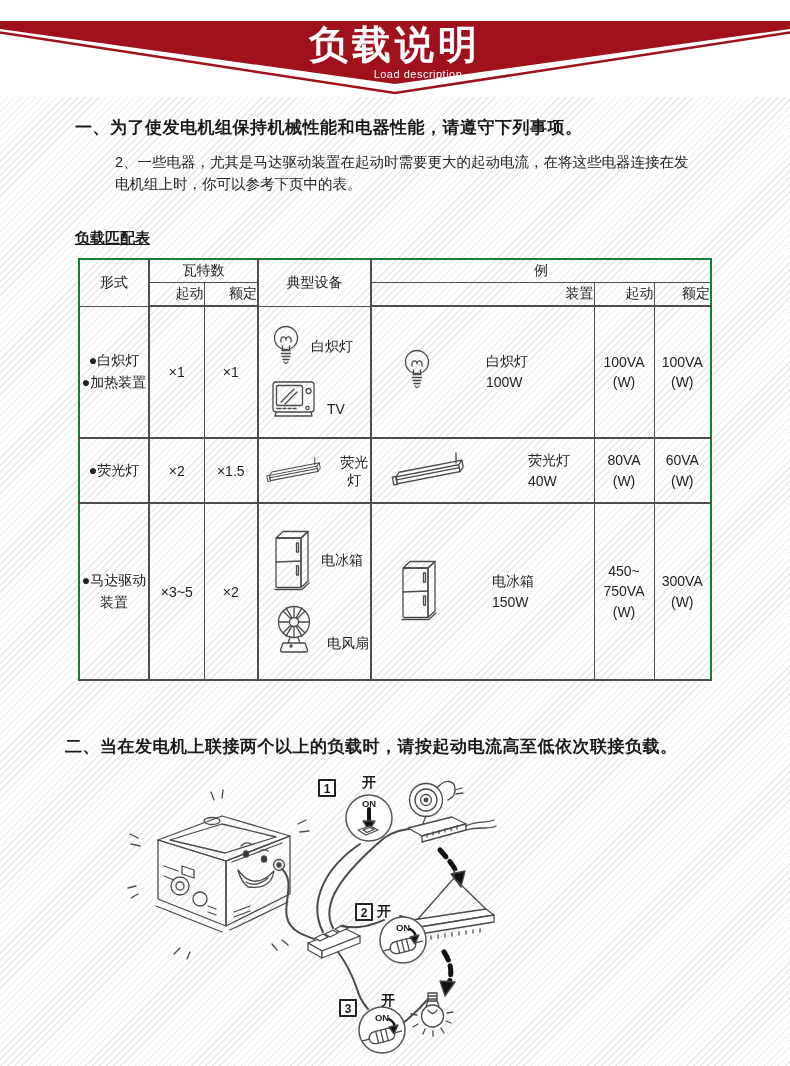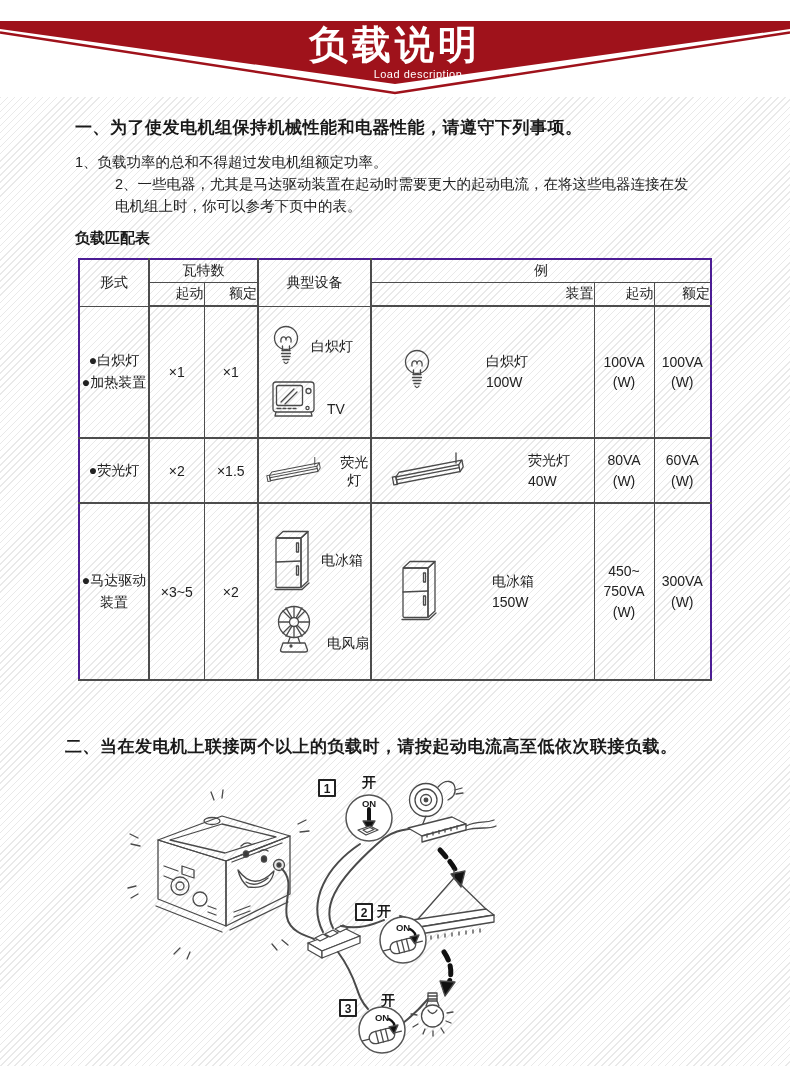--- a/index.html
+++ b/index.html
@@ -18,26 +18,26 @@
     color:#fff; font-size:39px; font-weight:bold; letter-spacing:4px; line-height:1;
   }
   .banner-sub {
     position:absolute; top:68px; left:0; width:790px; text-align:center;
     color:#fff; font-size:11px; letter-spacing:0.5px;margin-left:23px;
   }
   .abs { position:absolute; }
   .heading { font-size:17px; font-weight:bold; color:#1a1a1a; letter-spacing:0.5px; }
   .body-text { font-size:14.5px; line-height:22px; color:#222; }
   .pre { white-space:pre-line;margin-left:40px; }
-  .caption { font-size:15px; font-weight:bold; color:#1a1a1a; }
+  .caption { font-size:15px; font-weight:bold; color:#1a1a1a;text-decoration:underline; }
 
   table.load {
     position:absolute; left:78px; top:258px; width:632px;
     border-collapse:collapse; table-layout:fixed;
-    border:2px solid #4c1d95; background:transparent;
+    border:2px solid #15803d; background:transparent;
   }
   table.load th, table.load td {
     border:1px solid #4d4d4d; font-weight:normal; font-size:14px;
     text-align:center; vertical-align:middle; padding:0; color:#222;
   }
   table.load .vthick { border-right-width:2px; }
   table.load tr.subhead th { border-bottom-width:2px;text-align:right; }
   table.load tbody td { border-bottom-width:2px; }
   td.type-cell { text-align:left; padding-left:6px; font-size:13.5px; line-height:1.55; }
   td.factor { font-size:14.5px; }
@@ -59,21 +59,20 @@
 
   <svg class="banner-svg" width="790" height="100" viewBox="0 0 790 100">
     <polygon points="0,21 790,21 790,29 395,84 0,29" fill="#9f121b"></polygon>
     <polyline points="0,32.5 395,93 790,32.5" fill="none" stroke-width="2.5" stroke="#9f121b"></polyline>
   </svg>
   <div class="banner-title">负载说明</div>
   <div class="banner-sub">Load description</div>
 
   <div class="abs heading" style="left:75px; top:116px; width:660px;">一、为了使发电机组保持机械性能和电器性能，请遵守下列事项。</div>
   <div class="abs body-text" style="left:75px; top:151px; width:660px;">
-    <div>1、负载功率的总和不得超过发电机组额定功率。</div>
     <div class="pre">2、一些电器，尤其是马达驱动装置在起动时需要更大的起动电流，在将这些电器连接在发
 电机组上时，你可以参考下页中的表。</div>
   </div>
   <div class="abs caption" style="left:75px; top:229px;">负载匹配表</div>
 
   <table class="load">
     <colgroup>
       <col style="width:70px">
         <col style="width:55px">
         <col style="width:54px">

